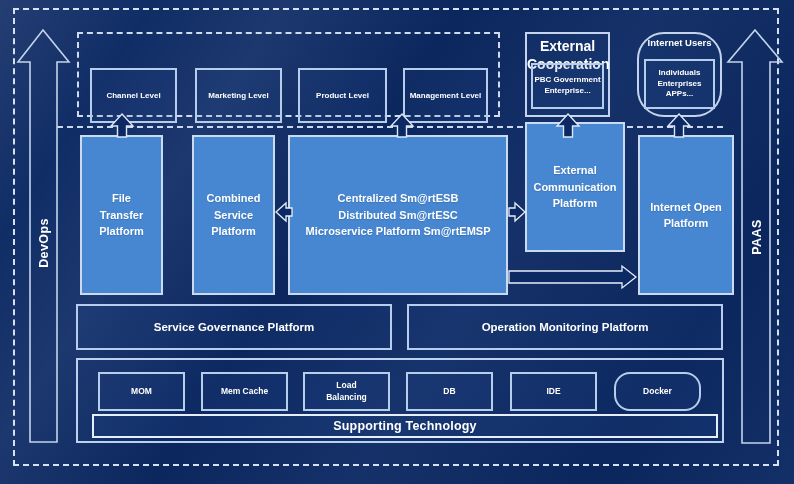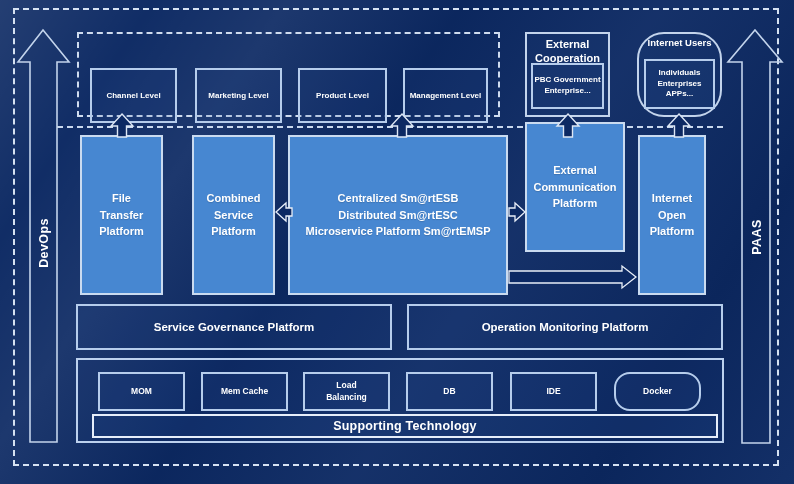--- a/index.html
+++ b/index.html
@@ -84,42 +84,42 @@
 
   <div class="abs outer-dashed"></div>
 
   <div class="abs levels-box"></div>
   <div class="abs flexc dark-box lvl" style="left:90px;width:87px;">Channel Level</div>
   <div class="abs flexc dark-box lvl" style="left:195px;width:87px;">Marketing Level</div>
   <div class="abs flexc dark-box lvl" style="left:298px;width:89px;">Product Level</div>
   <div class="abs flexc dark-box lvl" style="left:403px;width:85px;">Management Level</div>
 
   <div class="abs top-unit" style="left:525px;top:32px;width:85px;height:85px;">
-    <div class="unit-title" style="font-size:11px;">External Cooperation</div>
+    <div class="unit-title" style="font-size:14px;">External Cooperation</div>
     <div class="inner-box" style="left:4px;top:29px;width:73px;height:46px;">PBC Government Enterprise...</div>
   </div>
 
   <div class="abs top-unit" style="left:637px;top:32px;width:85px;height:85px;border-radius:27px;">
     <div class="unit-title" style="font-size:9.5px;">Internet Users</div>
     <div class="inner-box" style="left:5px;top:25px;width:71px;height:50px;">Individuals Enterprises APPs...</div>
   </div>
 
   <div class="abs dashline"></div>
 
   <div class="abs flexc plat" style="left:80px;top:135px;width:83px;height:160px;padding:0 9px;">File Transfer Platform</div>
   <div class="abs flexc plat" style="left:192px;top:135px;width:83px;height:160px;padding:0 9px;">Combined Service Platform</div>
   <div class="abs flexc plat" style="left:288px;top:135px;width:220px;height:160px;">
     <div>
       <div>Centralized Sm@rtESB</div>
       <div>Distributed Sm@rtESC</div>
       <div>Microservice Platform Sm@rtEMSP</div>
     </div>
   </div>
   <div class="abs flexc plat" style="left:525px;top:122px;width:100px;height:130px;padding:8px 3px;">External Communication Platform</div>
-  <div class="abs flexc plat" style="left:638px;top:135px;width:68px;height:160px;padding:0 9px;">Internet Open Platform</div>
+  <div class="abs flexc plat" style="left:638px;top:135px;width:96px;height:160px;padding:0 9px;">Internet Open Platform</div>
 
   <div class="abs flexc dark-box gov" style="left:407px;width:316px;">Operation Monitoring Platform</div>
   <div class="abs flexc dark-box gov" style="left:76px;width:316px;">Service Governance Platform</div>
 
   <div class="abs bot-container"></div>
   <div class="abs flexc dark-box tech" style="left:98px;">MOM</div>
   <div class="abs flexc dark-box tech" style="left:201px;">Mem Cache</div>
   <div class="abs flexc dark-box tech" style="left:303px;padding:0 18px;">Load Balancing</div>
   <div class="abs flexc dark-box tech" style="left:406px;">DB</div>
   <div class="abs flexc dark-box tech" style="left:510px;">IDE</div>

